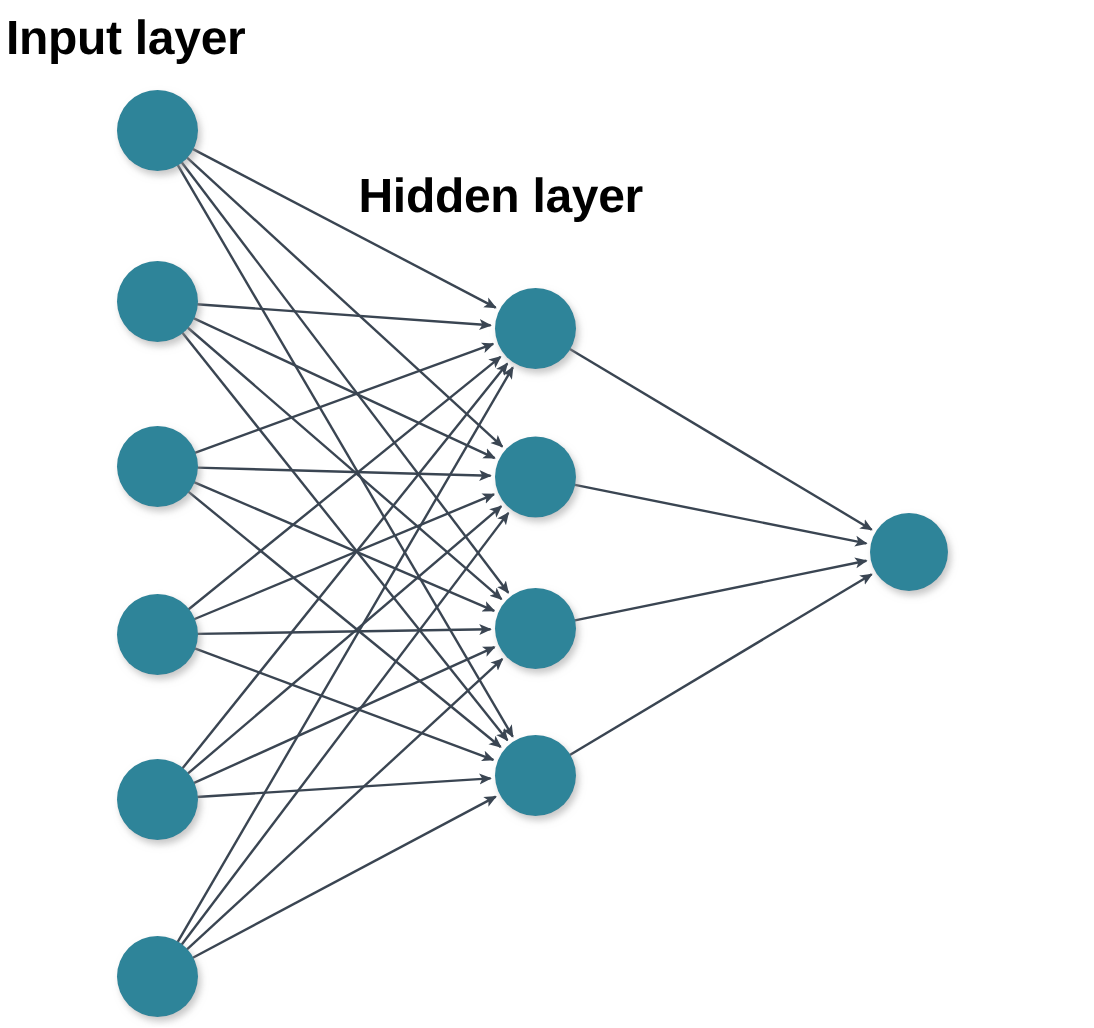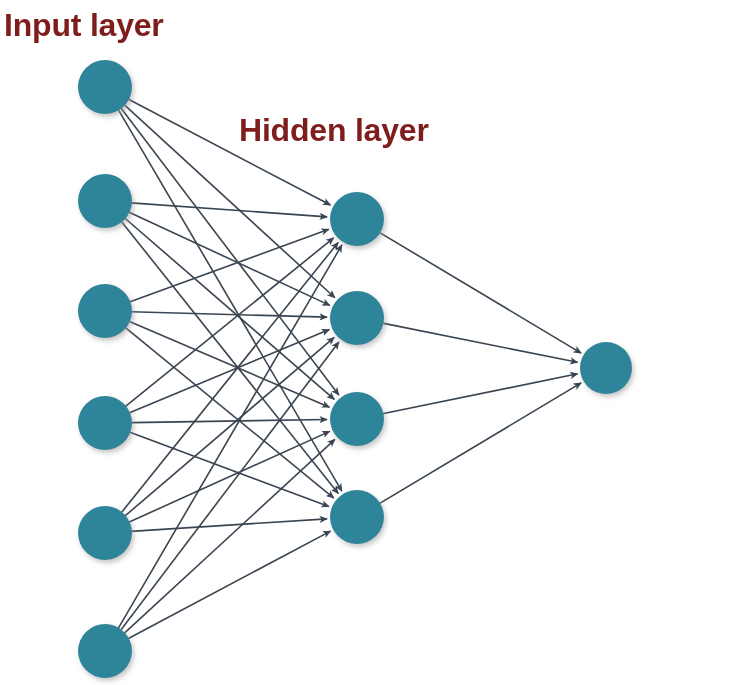--- a/index.html
+++ b/index.html
@@ -24,21 +24,21 @@
     width: 729px;
     height: 685px;
     display: block;
   }
   .layer-label {
     position: absolute;
     font-family: "Liberation Sans", sans-serif;
     font-weight: bold;
     font-size: 32px;
     line-height: 32px;
-    color: #7f1d1d;
+    color: #000000;
     white-space: nowrap;
     letter-spacing: -0.2px;
   }
   #label-input  { left: 4px;   top: 9px; }
   #label-hidden { left: 239px; top: 114px; }
   #label-output { left: 489px; top: 249px; }
 </style>
 </head>
 <body>
 

